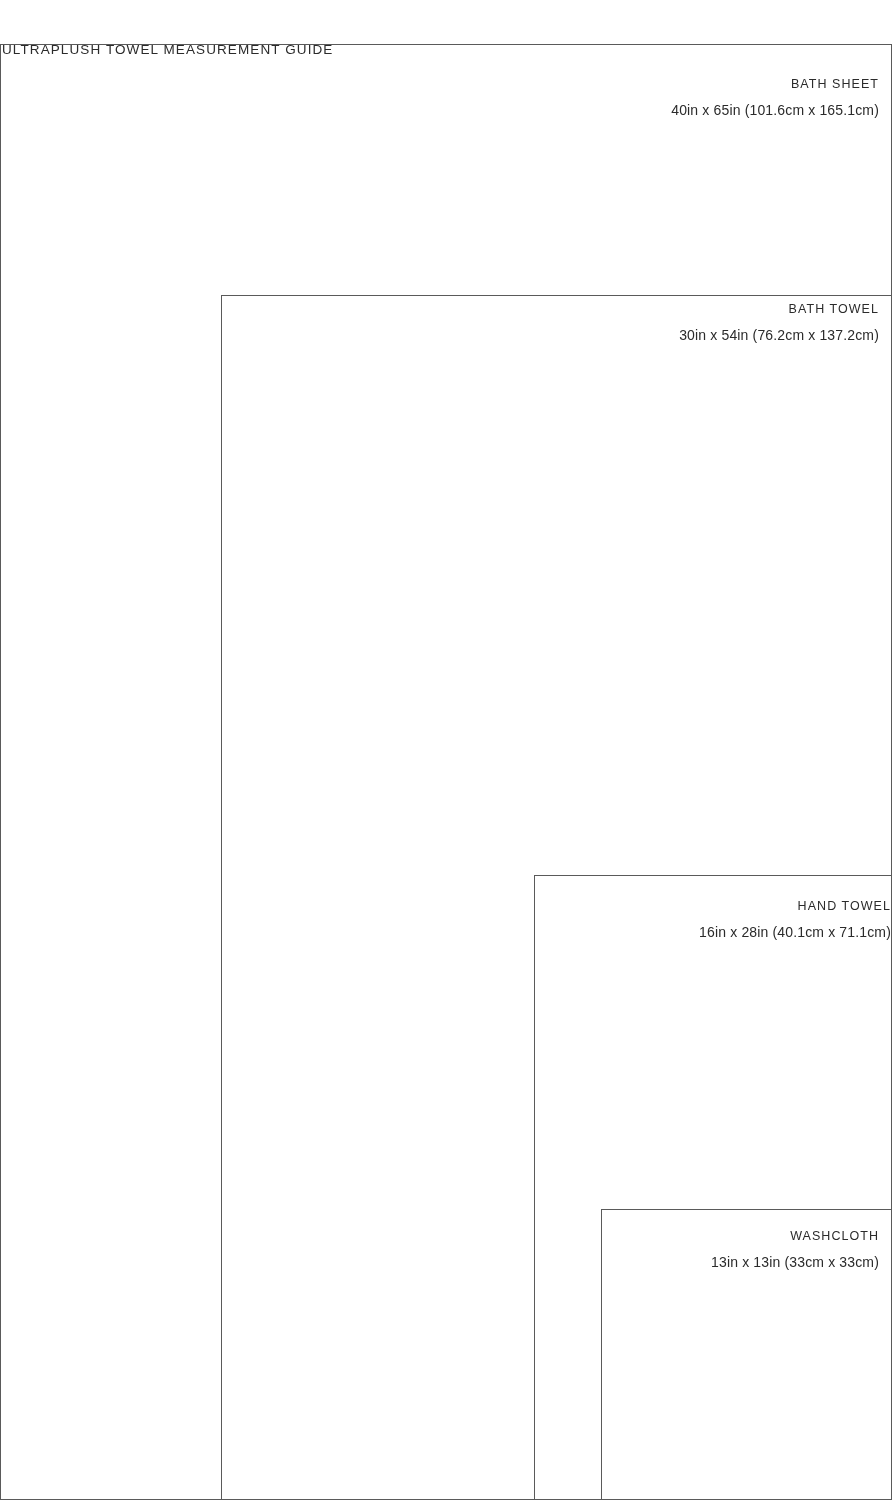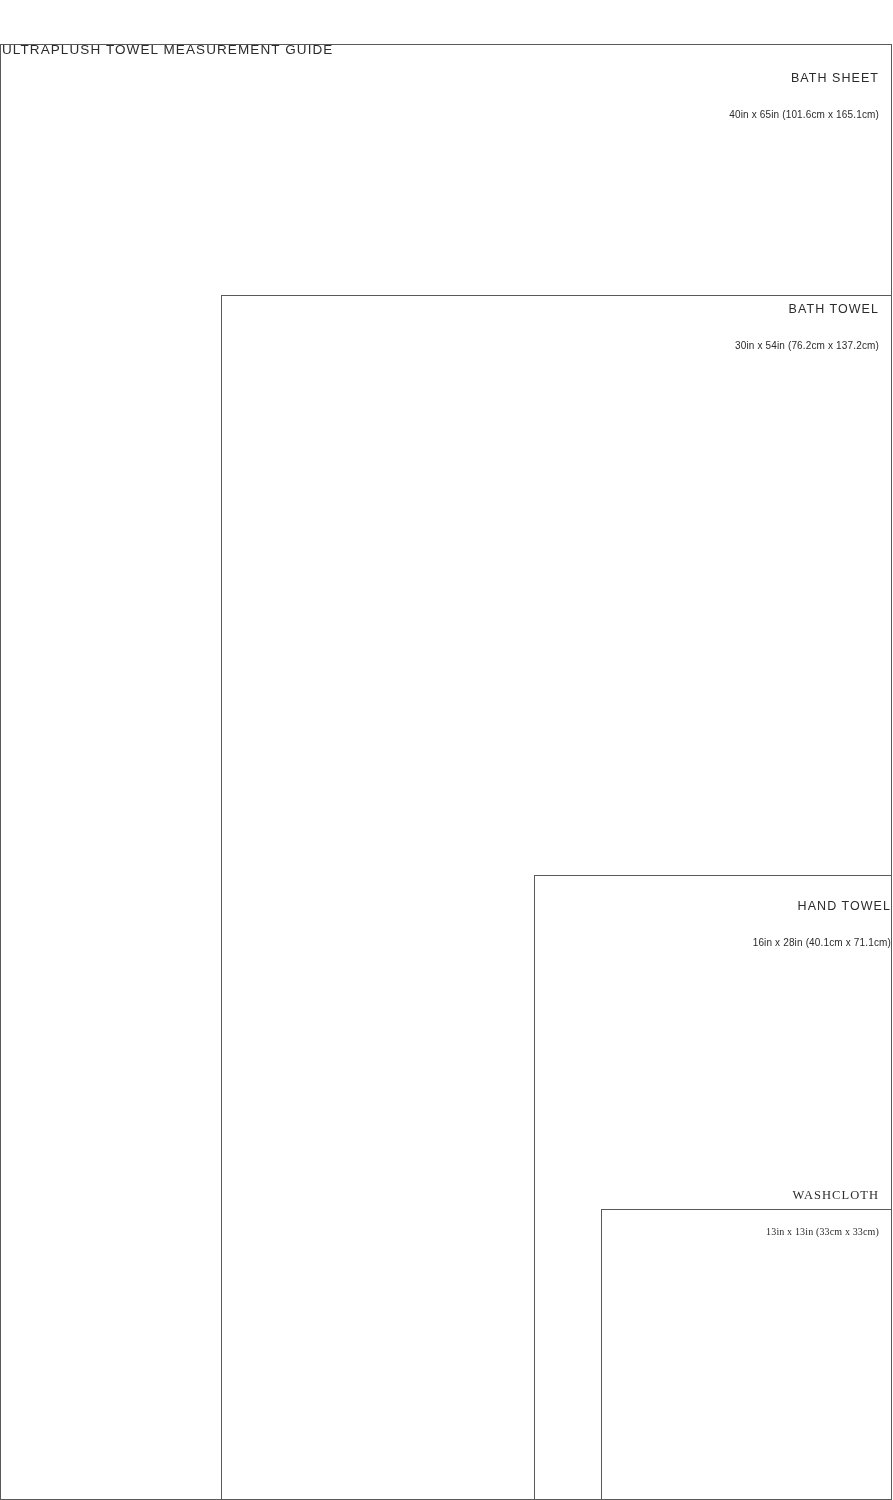--- a/index.html
+++ b/index.html
@@ -39,50 +39,50 @@
     text-align: right;
     line-height: 1.5;
     white-space: nowrap;
   }
   .label-name {
     font-size: 12.5px;
     letter-spacing: 1.05px;
     color: #2b2b2b;
   }
   .label-dims {
-    font-size: 10px;
+    font-size: 14px;
     letter-spacing: 0.15px;
     color: #2b2b2b;
-    margin-top: 19px;
+    margin-top: 6px;
   }
 </style>
 </head>
 <body>
 
 <div id="page-title">ULTRAPLUSH TOWEL MEASUREMENT GUIDE</div>
 
 <div class="towel-box" style="left:0px; top:44px; width:892px; height:1456px;"></div>
 
 <div class="towel-box" style="left:221px; top:295px; width:671px; height:1205px;"></div>
 
 <div class="towel-box" style="left:534px; top:875px; width:358px; height:625px;"></div>
 
 <div class="towel-box" style="left:601px; top:1209px; width:291px; height:291px;"></div>
 
-<div class="label-group" style="right:14px; top:69px;">
+<div class="label-group" style="right:14px; top:75px;">
   <div class="label-name">BATH SHEET</div>
   <div class="label-dims">40in x 65in (101.6cm x 165.1cm)</div>
 </div>
 
 <div class="label-group" style="right:14px; top:300px;">
   <div class="label-name">BATH TOWEL</div>
   <div class="label-dims">30in x 54in (76.2cm x 137.2cm)</div>
 </div>
 
 <div class="label-group" style="right:2px; top:897px;">
   <div class="label-name">HAND TOWEL</div>
   <div class="label-dims">16in x 28in (40.1cm x 71.1cm)</div>
 </div>
 
-<div class="label-group" style="right:14px; top:1186px;font-family:Liberation Serif, serif;">
+<div class="label-group" style="right:14px; top:1227px;">
   <div class="label-name">WASHCLOTH</div>
   <div class="label-dims">13in x 13in (33cm x 33cm)</div>
 </div>
 
 </body></html>

